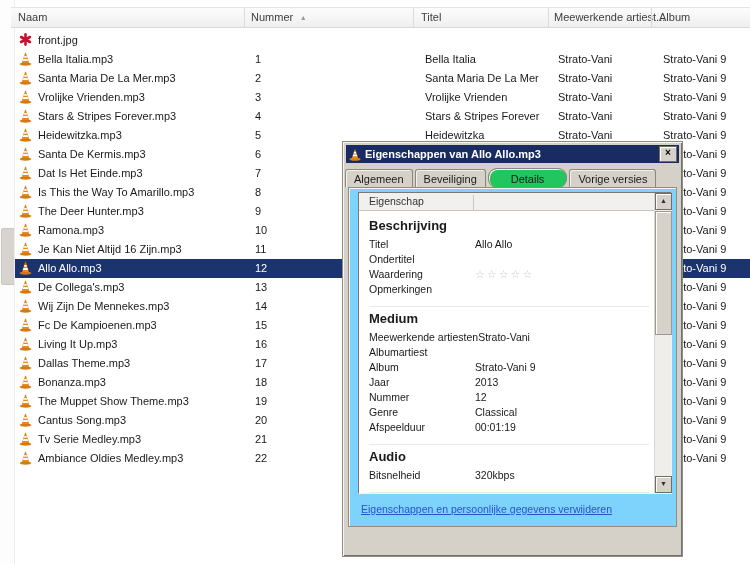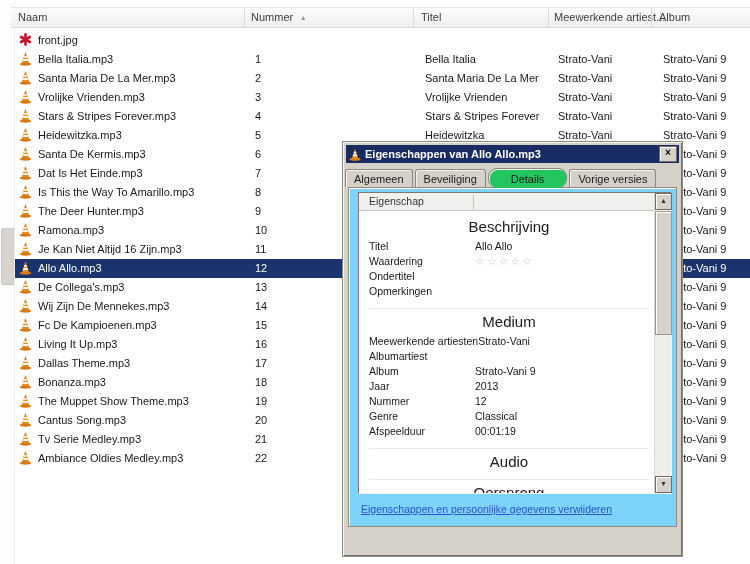--- a/index.html
+++ b/index.html
@@ -58,22 +58,22 @@
   .ph-c1{left:0;width:104px;border-right:1px solid #c9c6bf;height:15px;}
   .ph-c2{left:105px;right:16px;}
   .pscroll{position:absolute;right:0;top:0;bottom:0;width:16px;background:#efeeea;border-left:1px solid #d8d6d0;}
   .sbtn{position:absolute;left:0;width:15px;height:15px;background:#d6d2ca;border:1px solid #6f6d66;
         box-shadow:inset 1px 1px 0 #fff;font-size:7px;line-height:14px;text-align:center;color:#2f2f2f;}
   .sbtn.up{top:0;}
   .sbtn.down{bottom:0;}
   .sthumb{position:absolute;left:0;top:18px;width:15px;height:122px;background:#d6d2ca;
           border:1px solid #9c9991;box-shadow:inset 1px 1px 0 #fff;}
   .pcontent{position:absolute;left:0;right:16px;top:17px;bottom:0;overflow:hidden;padding-left:10px;}
-  .psec{font-weight:normal;font-size:15px;margin:9px 0 4px;padding-top:4px;border-top:1px solid #e9e9e7;
-        margin-right:6px;color:#1a1a1a;text-align:center;}
+  .psec{font-weight:bold;font-size:13px;margin:9px 0 4px;padding-top:4px;border-top:1px solid #e9e9e7;
+        margin-right:6px;color:#1a1a1a;}
   .pcontent .psec:first-child{border-top:none;padding-top:2px;margin-top:6px;}
   .prow{display:flex;height:15px;line-height:15px;font-size:10.5px;}
   .plabel{flex:0 0 106px;white-space:nowrap;}
   .pvalue{white-space:nowrap;}
   .stars{color:#cdcdcd;font-size:11px;letter-spacing:2px;}
 
   .plink{position:absolute;left:12px;top:315px;color:#2952cc;text-decoration:underline;
          font-size:10.5px;cursor:pointer;white-space:nowrap;}
 
   .btnrow{position:absolute;right:23px;top:390px;display:flex;gap:7px;z-index:3;margin-top:41px;}
@@ -502,28 +502,28 @@
         <div class="plist-header">
           <span class="ph-cell ph-c1">Eigenschap</span>
         </div>
         <div class="pcontent" id="prop-rows">
             <div class="psec">Beschrijving</div>
             <div class="prow">
       <span class="plabel">Titel</span>
       <span class="pvalue">Allo Allo</span>
     </div>
             <div class="prow">
+      <span class="plabel">Ondertitel</span>
+      <span class="pvalue"></span>
+    </div>
+            <div class="prow">
       <span class="plabel">Waardering</span>
       <span class="pvalue stars">☆☆☆☆☆</span>
     </div>
             <div class="prow">
-      <span class="plabel">Ondertitel</span>
-      <span class="pvalue"></span>
-    </div>
-            <div class="prow">
       <span class="plabel">Opmerkingen</span>
       <span class="pvalue"></span>
     </div>
             <div class="psec">Medium</div>
             <div class="prow">
       <span class="plabel">Meewerkende artiesten</span>
       <span class="pvalue">Strato-Vani</span>
     </div>
             <div class="prow">
       <span class="plabel">Albumartiest</span>
@@ -543,20 +543,24 @@
     </div>
             <div class="prow">
       <span class="plabel">Genre</span>
       <span class="pvalue">Classical</span>
     </div>
             <div class="prow">
       <span class="plabel">Afspeelduur</span>
       <span class="pvalue">00:01:19</span>
     </div>
             <div class="psec">Audio</div>
+            <div class="prow">
+      <span class="plabel">Bitsnelheid</span>
+      <span class="pvalue">320kbps</span>
+    </div>
             <div class="psec">Oorsprong</div>
           </div>
         <div class="pscroll">
           <div class="sbtn up">▲</div>
           <div class="sthumb"></div>
           <div class="sbtn down">▼</div>
         </div>
       </div>
       <span class="plink">Eigenschappen en persoonlijke gegevens verwijderen</span>
     </div>

